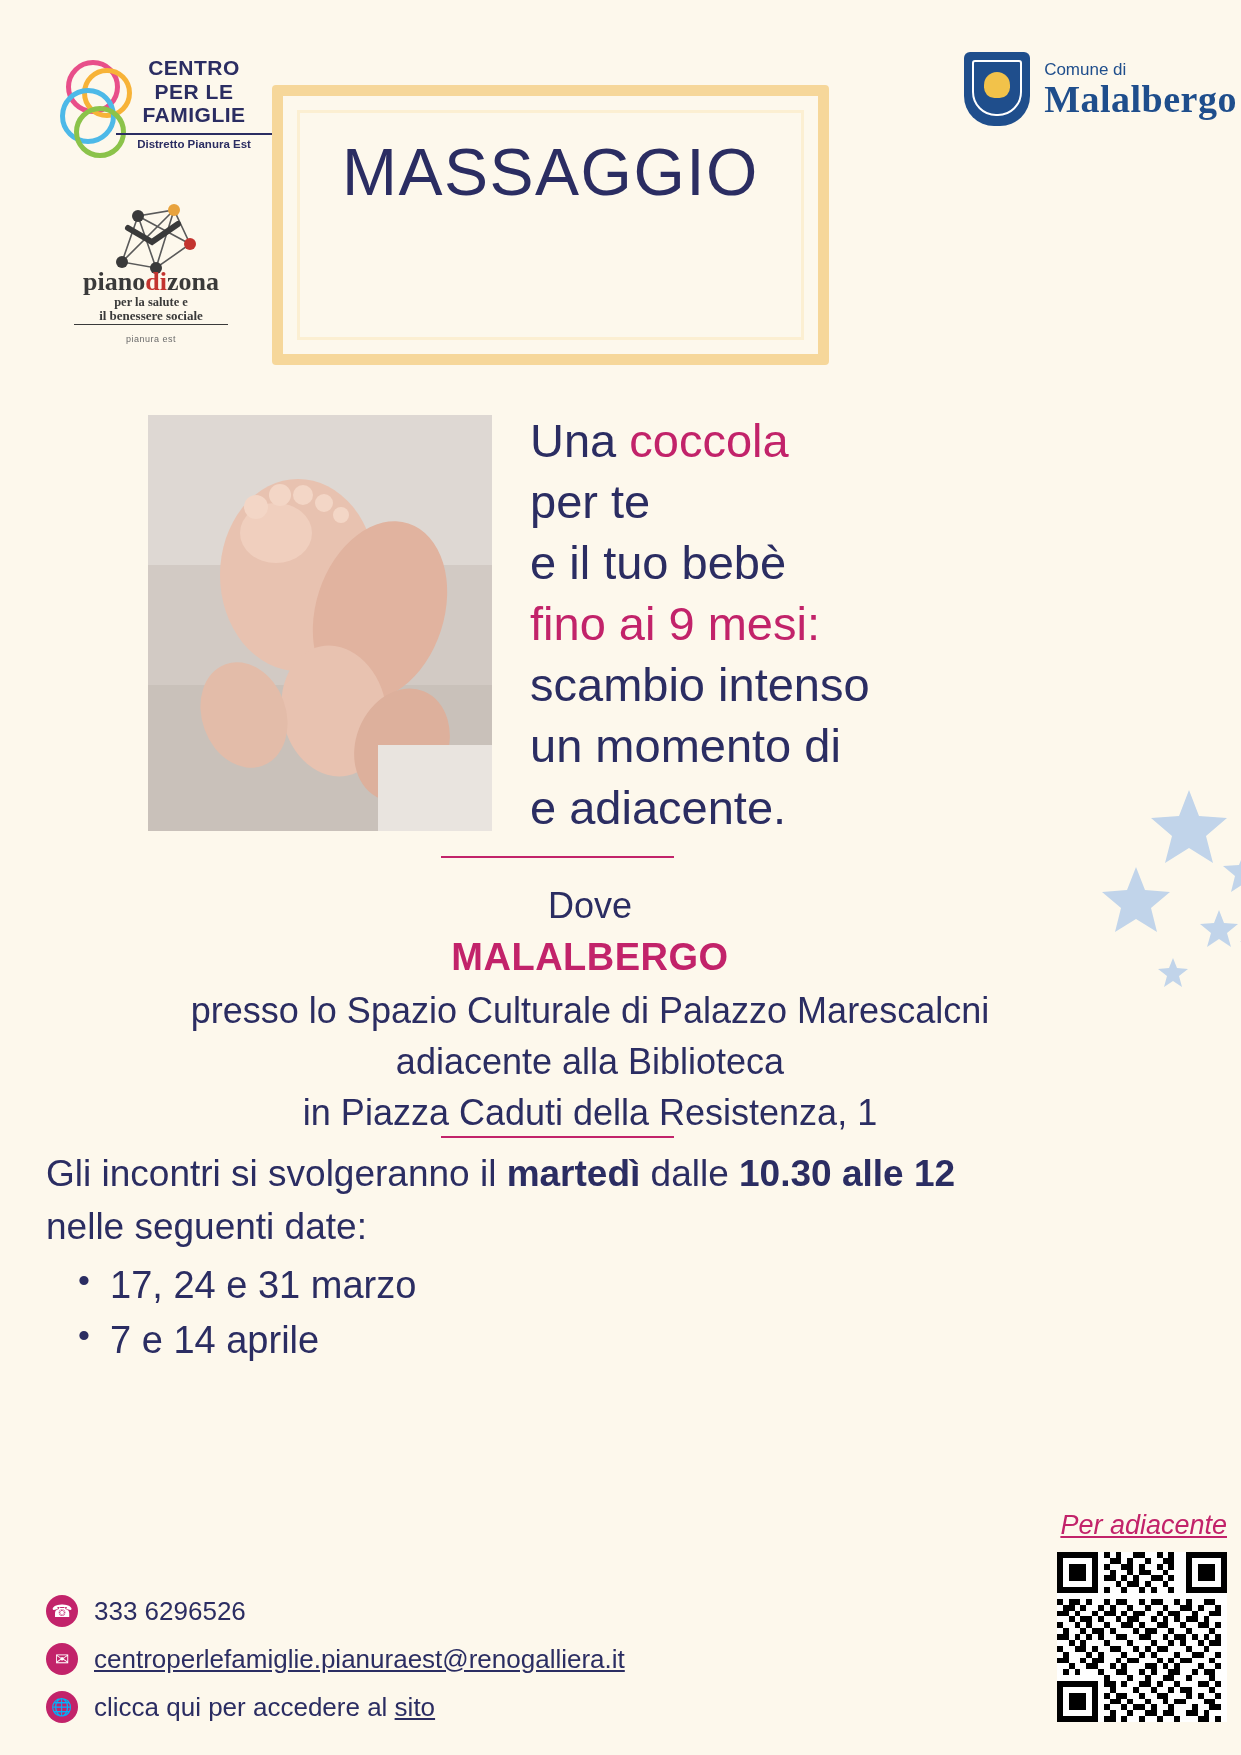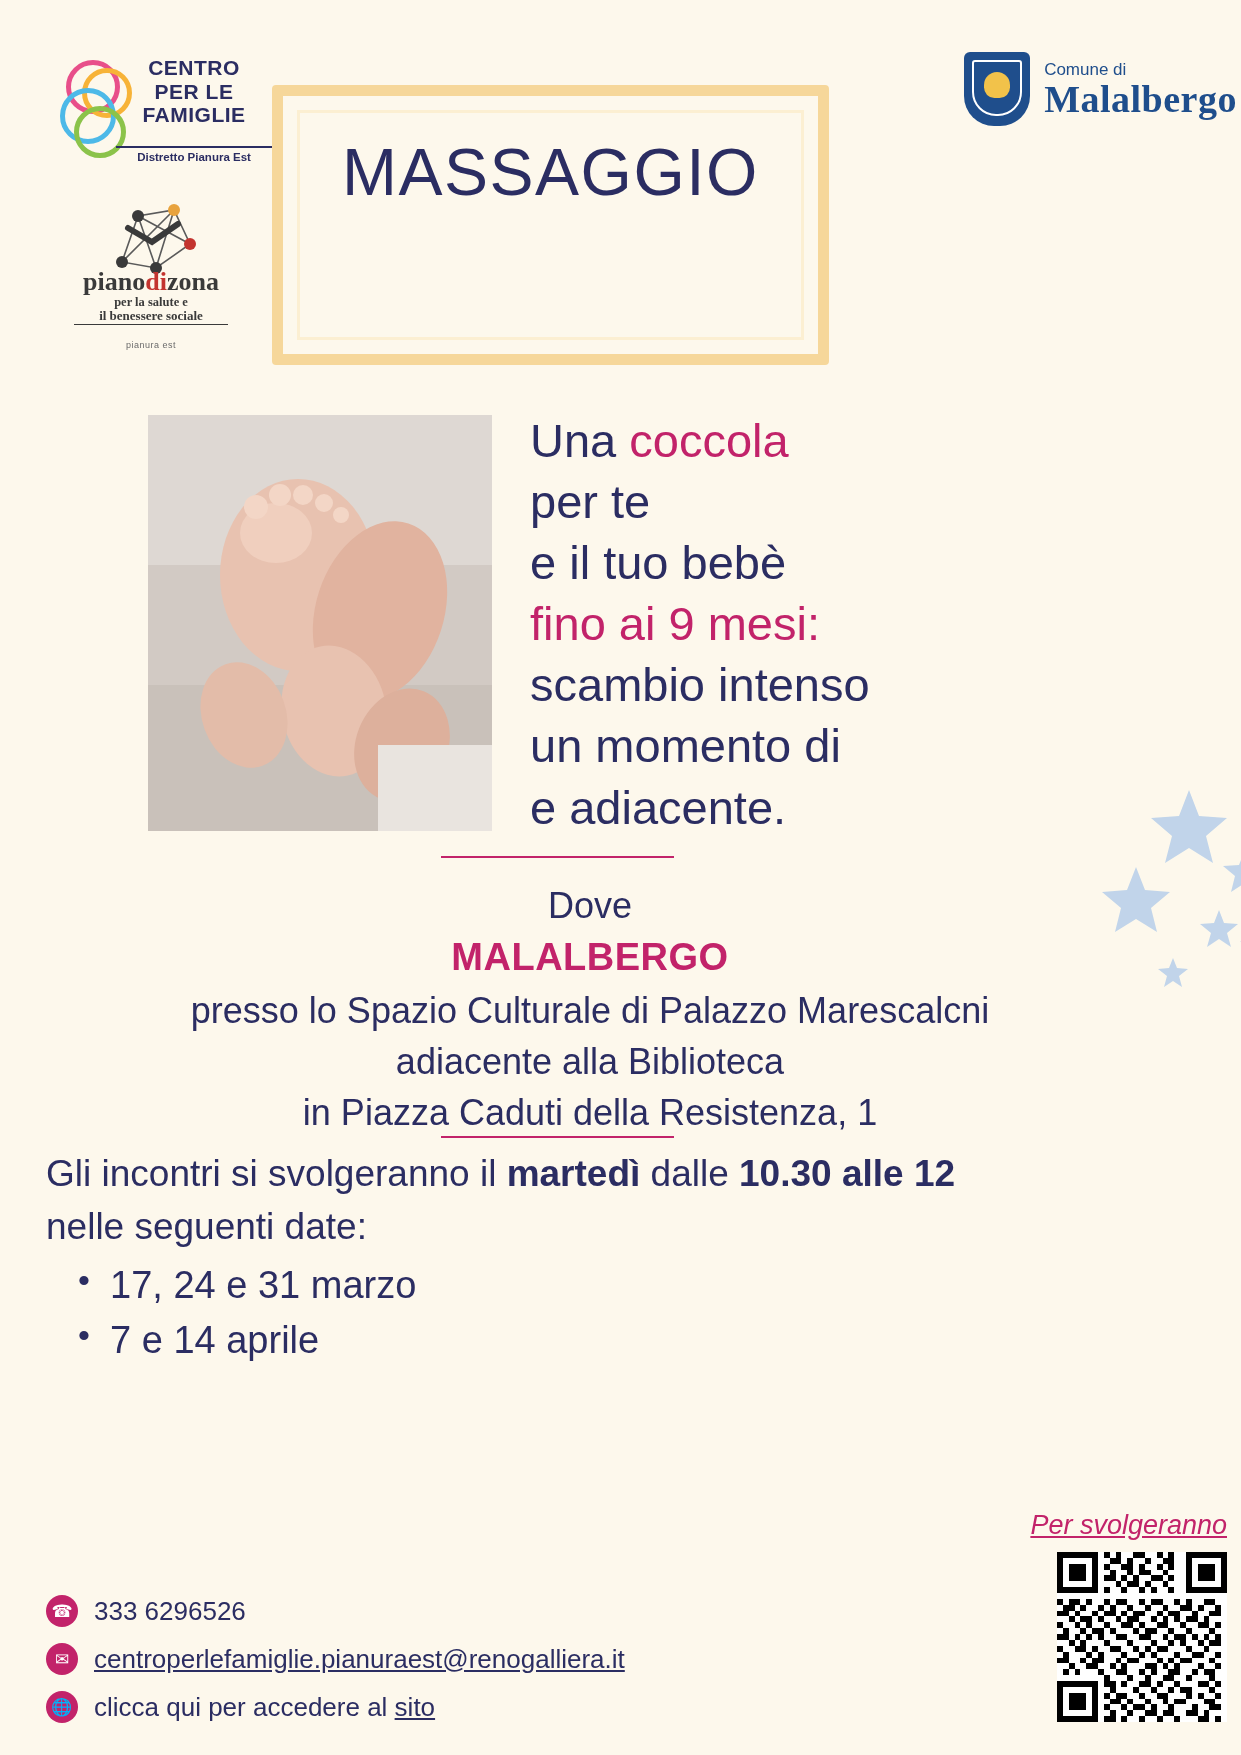--- a/index.html
+++ b/index.html
@@ -56,21 +56,21 @@
     line-height: 1.12;
   }
   .logo-cpf .txt .l {
     font-weight: bold;
     font-size: 21px;
     letter-spacing: .5px;
     color: #2b2d62;
     display: block;
   }
   .logo-cpf .sub {
-    margin-top: 19px;
+    margin-top: 6px;
     font-size: 11.5px;
     font-weight: bold;
     color: #2b2d62;
     border-top: 2px solid #2b2d62;
     padding-top: 3px;
     display: block;
   }
 
   .logo-pdz {
     position: absolute;
@@ -118,21 +118,21 @@
     color: #3a3a3a;
     display: block;
     border-bottom: 1.5px solid #3a3a3a;
     padding-bottom: 1px;
     margin: 0 28px;
   }
   .logo-pdz .p4 {
     font-size: 9px;
     color: #6b6b6b;
     display: block;
-    margin-top: 16px;
+    margin-top: 10px;
     letter-spacing: .5px;
   }
 
   .logo-comune {
     position: absolute;
     right: 52px;
     top: 52px;
     display: flex;
     align-items: center;
     gap: 14px;
@@ -481,21 +481,21 @@
     <div class="contact-row">
       <span class="ico">✉</span>
       <span class="val underline">centroperlefamiglie.pianuraest@renogalliera.it</span>
     </div>
     <div class="contact-row">
       <span class="ico">🌐</span>
       <span class="val"><span>clicca qui per accedere al </span><span class="underline">sito</span></span>
     </div>
   </div>
 
-  <div class="qr-label">Per svolgeranno</div>
+  <div class="qr-label">Per adiacente</div>
   <div class="qr">
     <svg width="170" height="170" viewBox="0 0 29 29" shape-rendering="crispEdges">
       <rect width="29" height="29" fill="#ffffff"></rect>
       <g fill="#000000">
         <rect x="0" y="0" width="7" height="1"></rect>
           <rect x="0" y="6" width="7" height="1"></rect>
         <rect x="0" y="0" width="1" height="7"></rect>
           <rect x="6" y="0" width="1" height="7"></rect>
         <rect x="2" y="2" width="3" height="3"></rect>
         <rect x="22" y="0" width="7" height="1"></rect>

